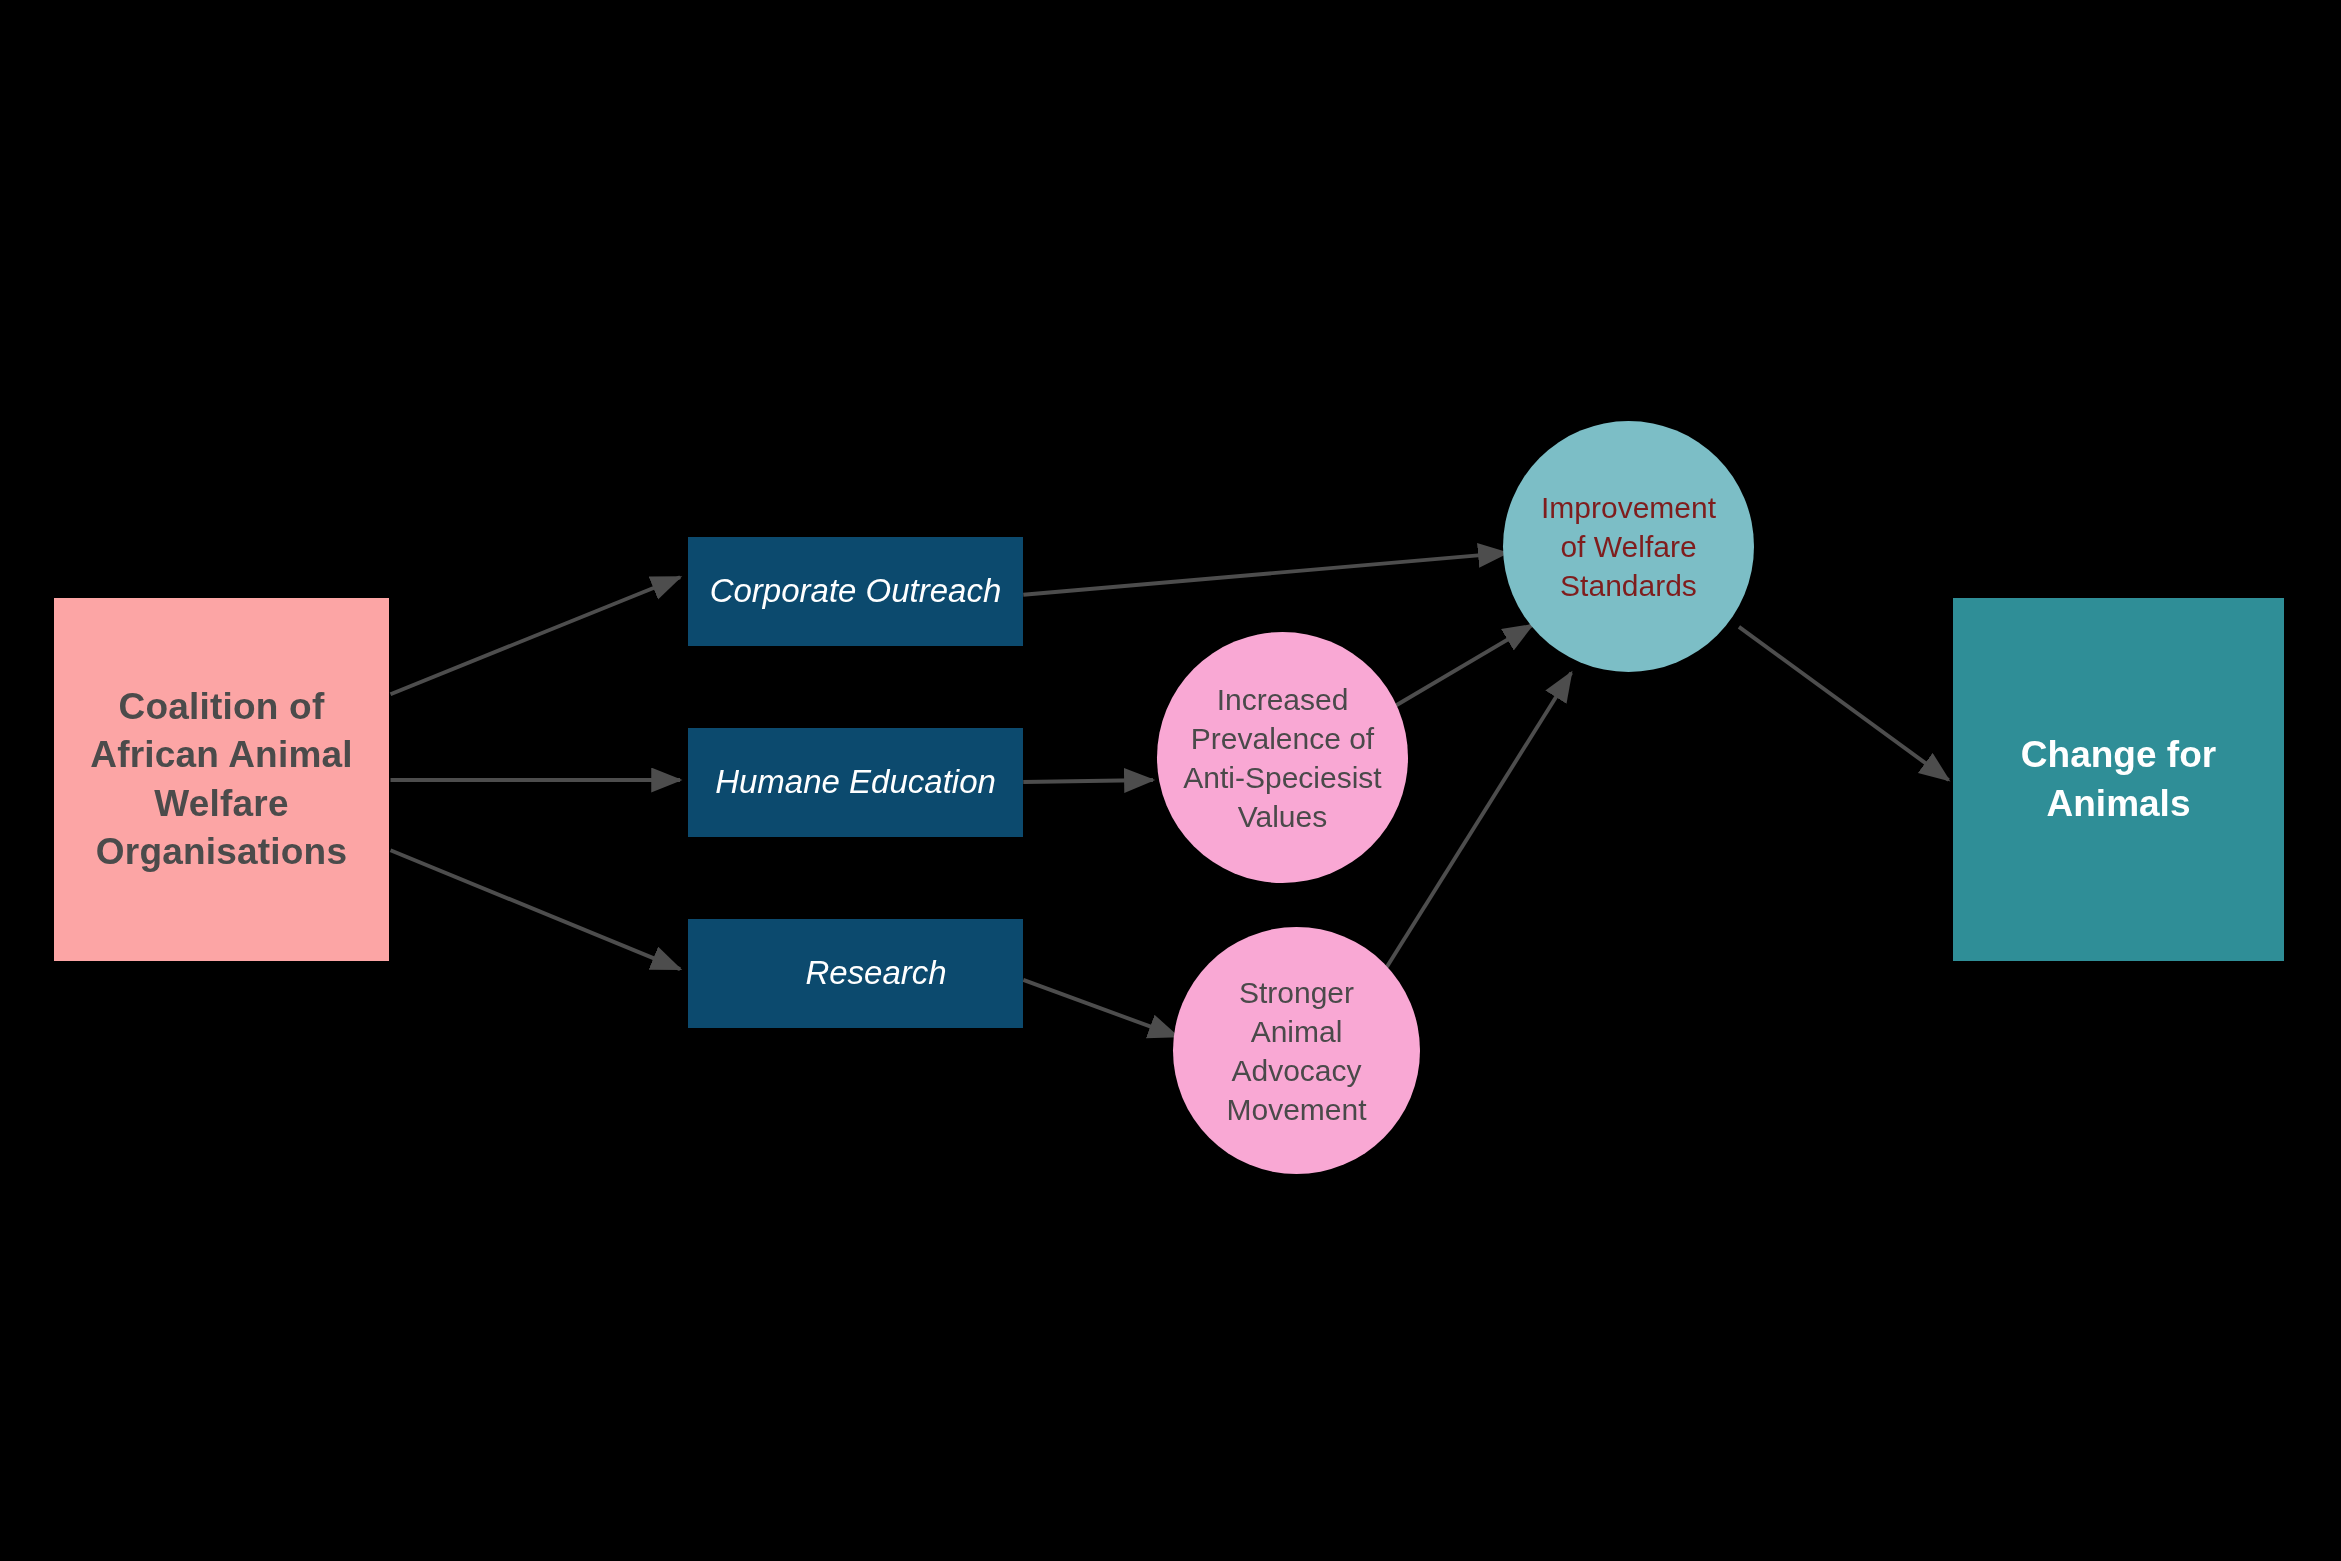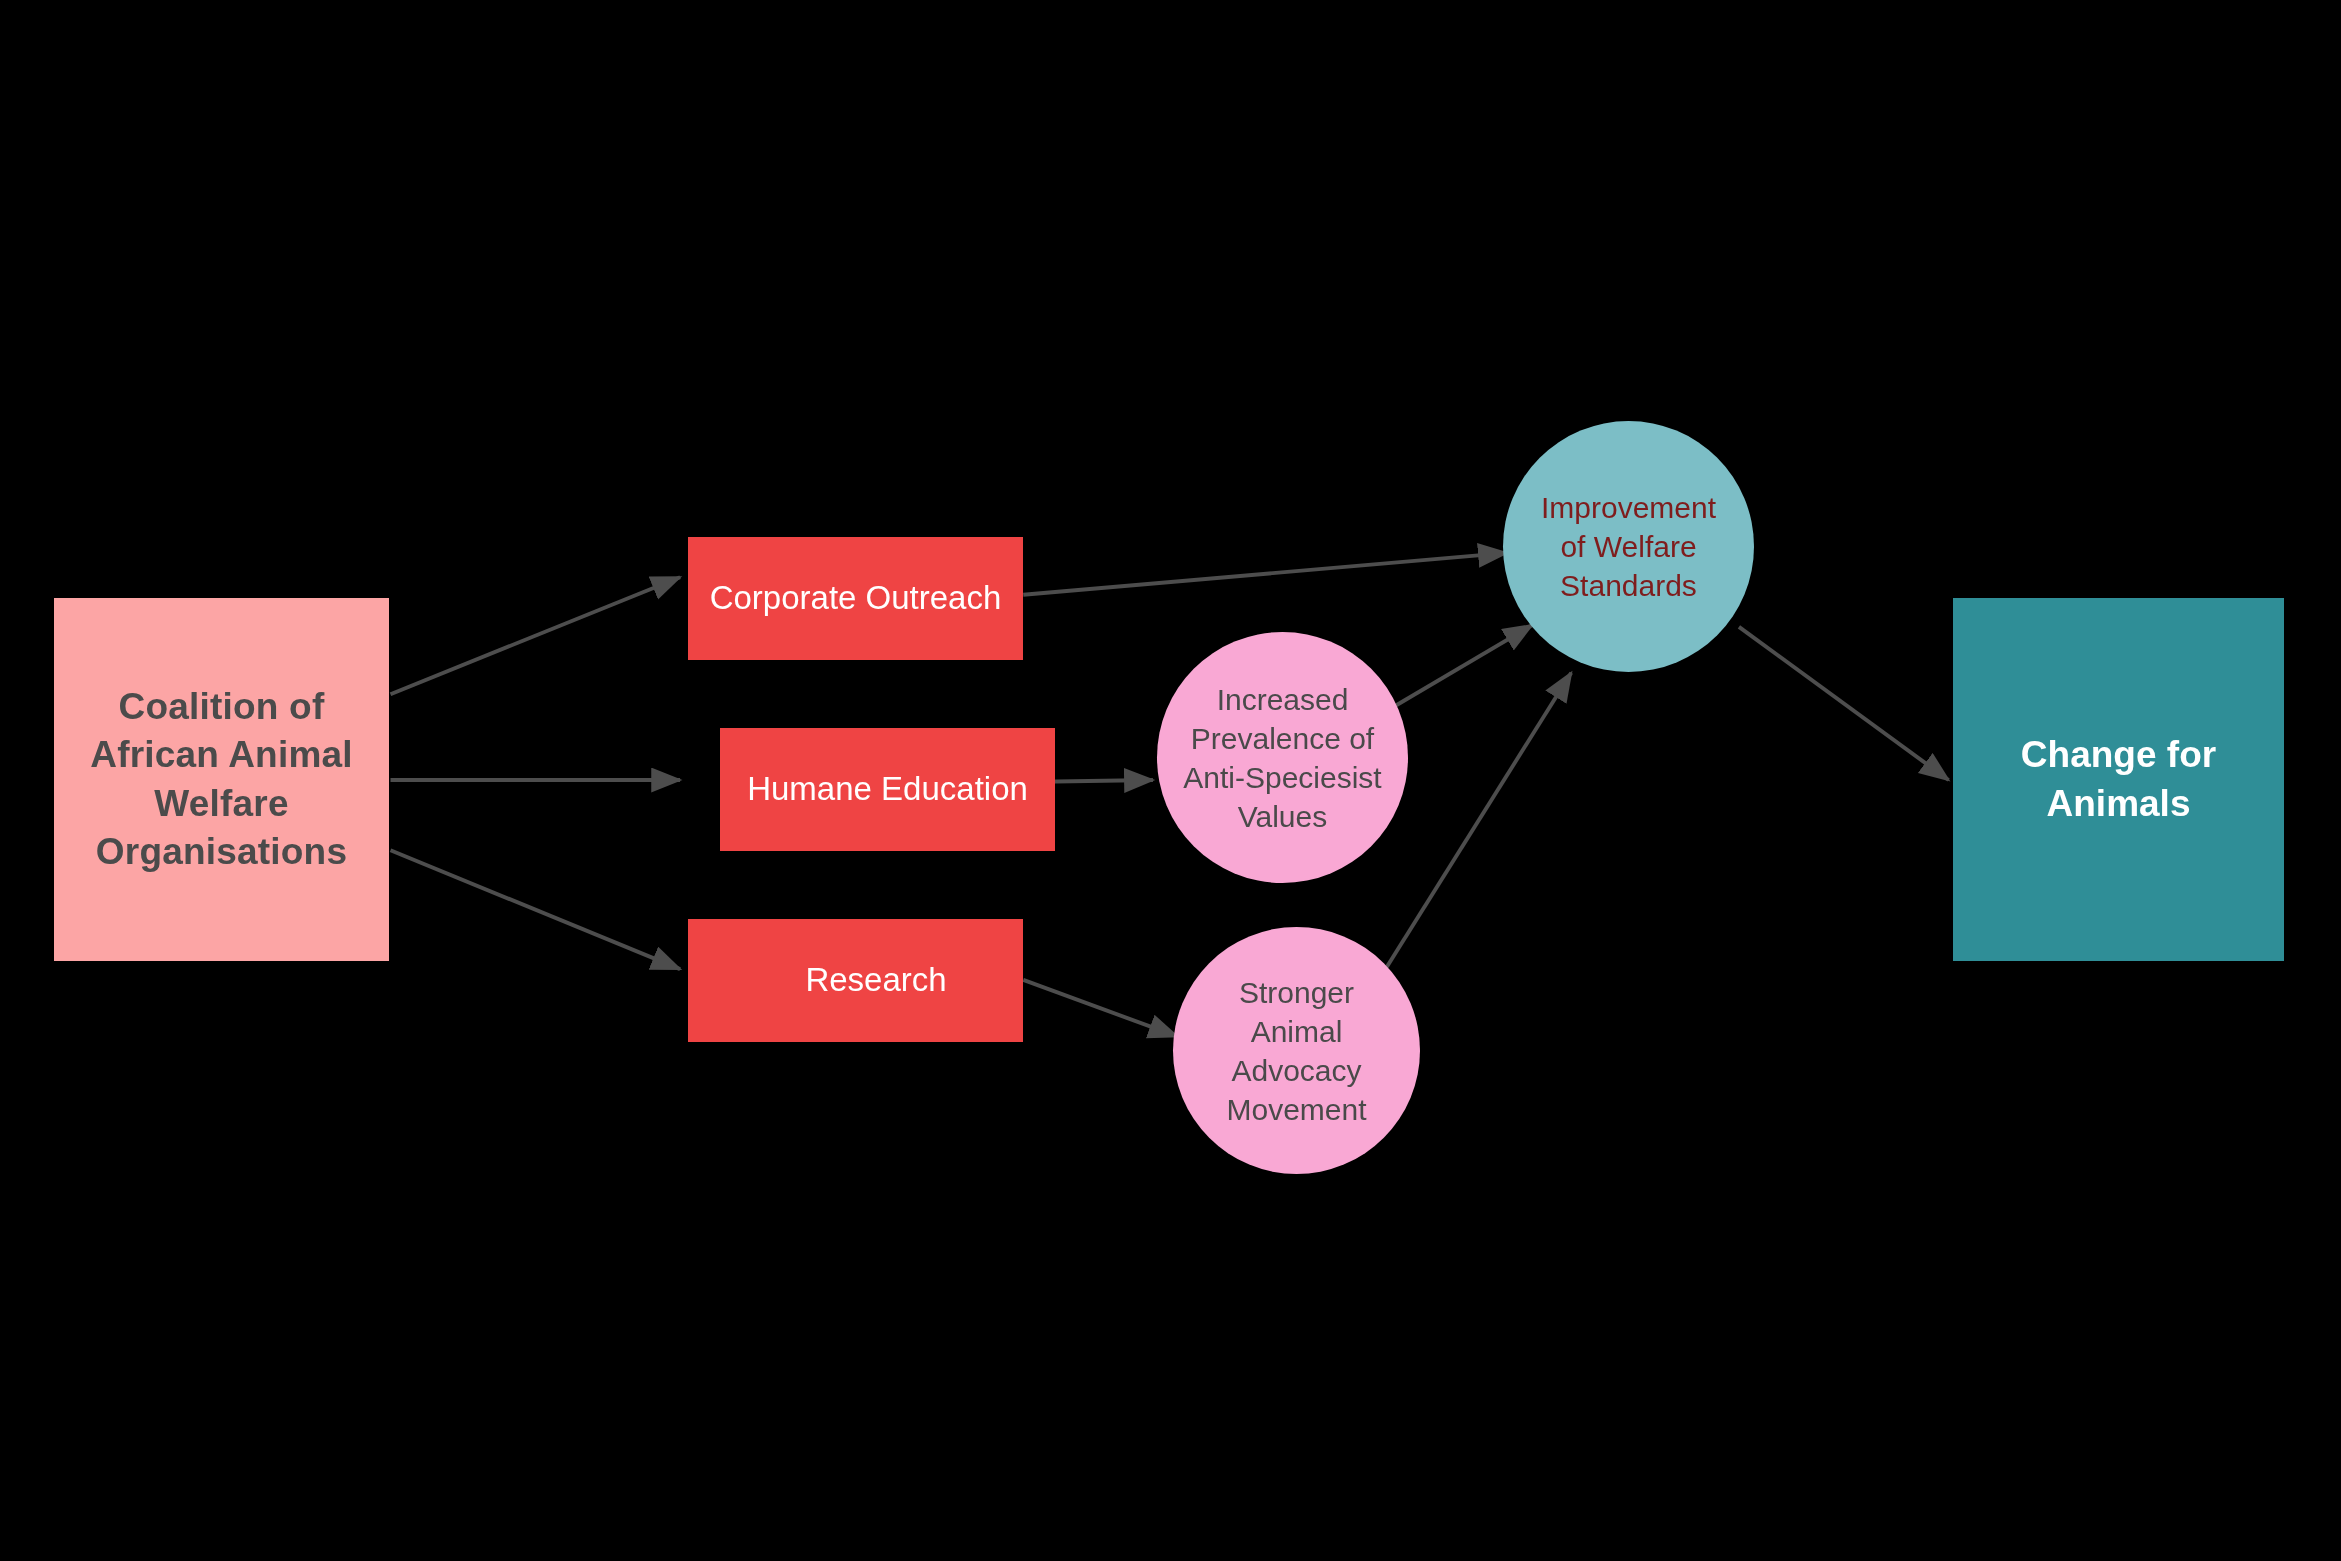--- a/index.html
+++ b/index.html
@@ -46,30 +46,31 @@
     width: 335px; height: 363px;
     background: #fca5a5;
     color: #4b4b4b;
     font-size: 37px;
     font-weight: bold;
     letter-spacing: 0.2px;
   }
 
   
   .n-box-mid {
-    background: #ef4444;
+    background: #0c4a6e;
     color: #ffffff;
     font-size: 33px;
     font-weight: normal;
     width: 335px;
-    height: 123px;
+    height: 109px;
     left: 688px;
+    font-style: italic;
   }
   .n-corporate  { top: 537px; }
-  .n-humane     { top: 728px; margin-left: 32px; }
+  .n-humane     { top: 728px; }
   .n-research   { top: 919px; padding-left: 41px; }
 
   
   .n-circle-pale {
     background: #f9a8d4;
     color: #4a4a4a;
     font-size: 30px;
     border-radius: 50%;
   }
   .n-values {

